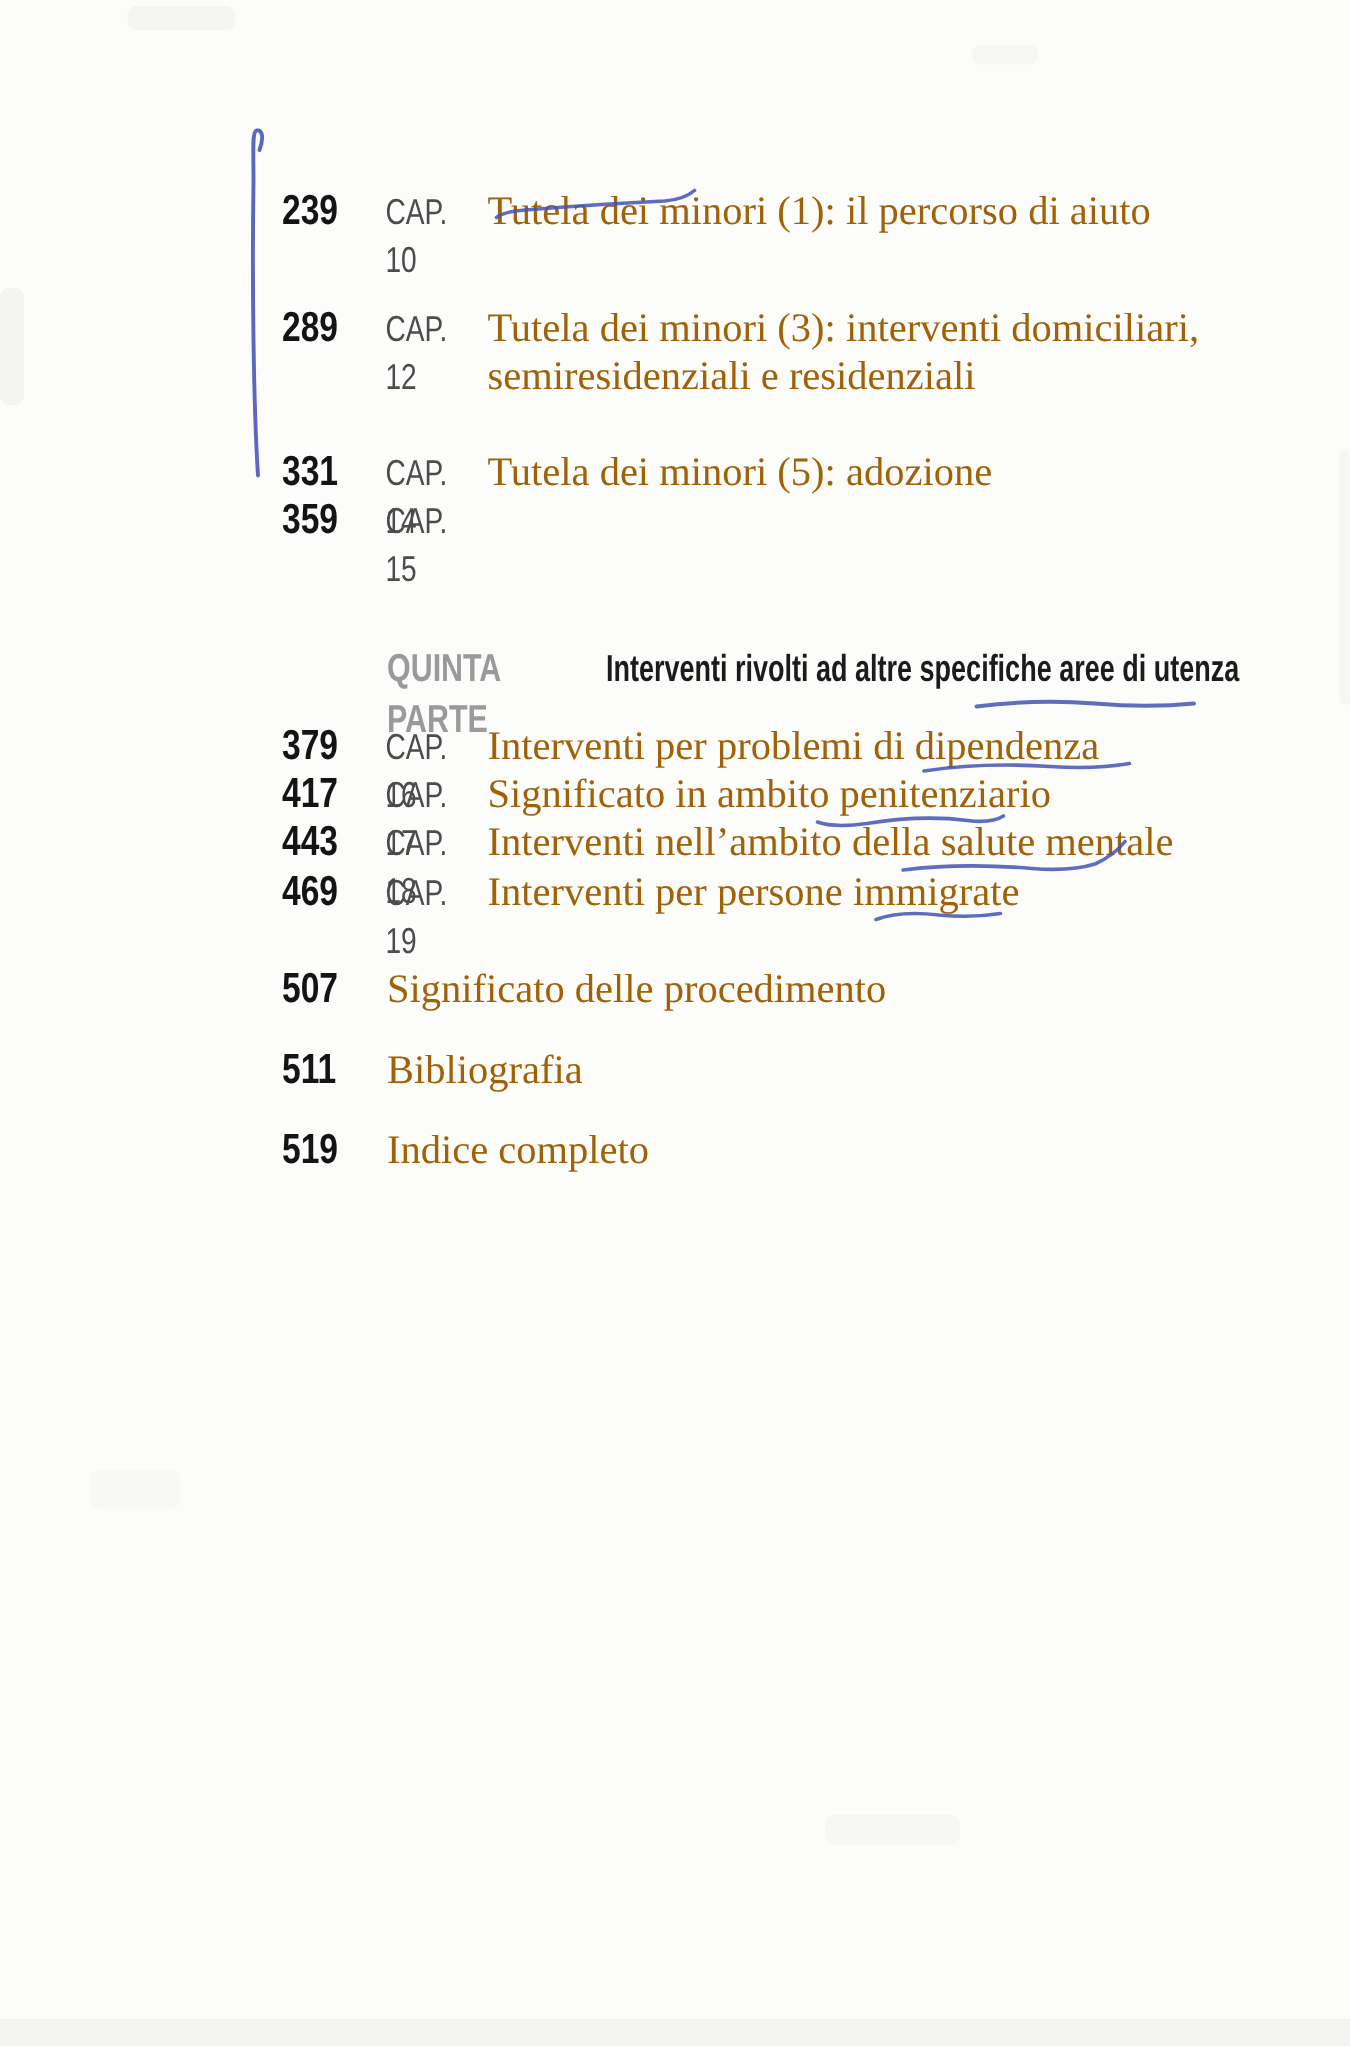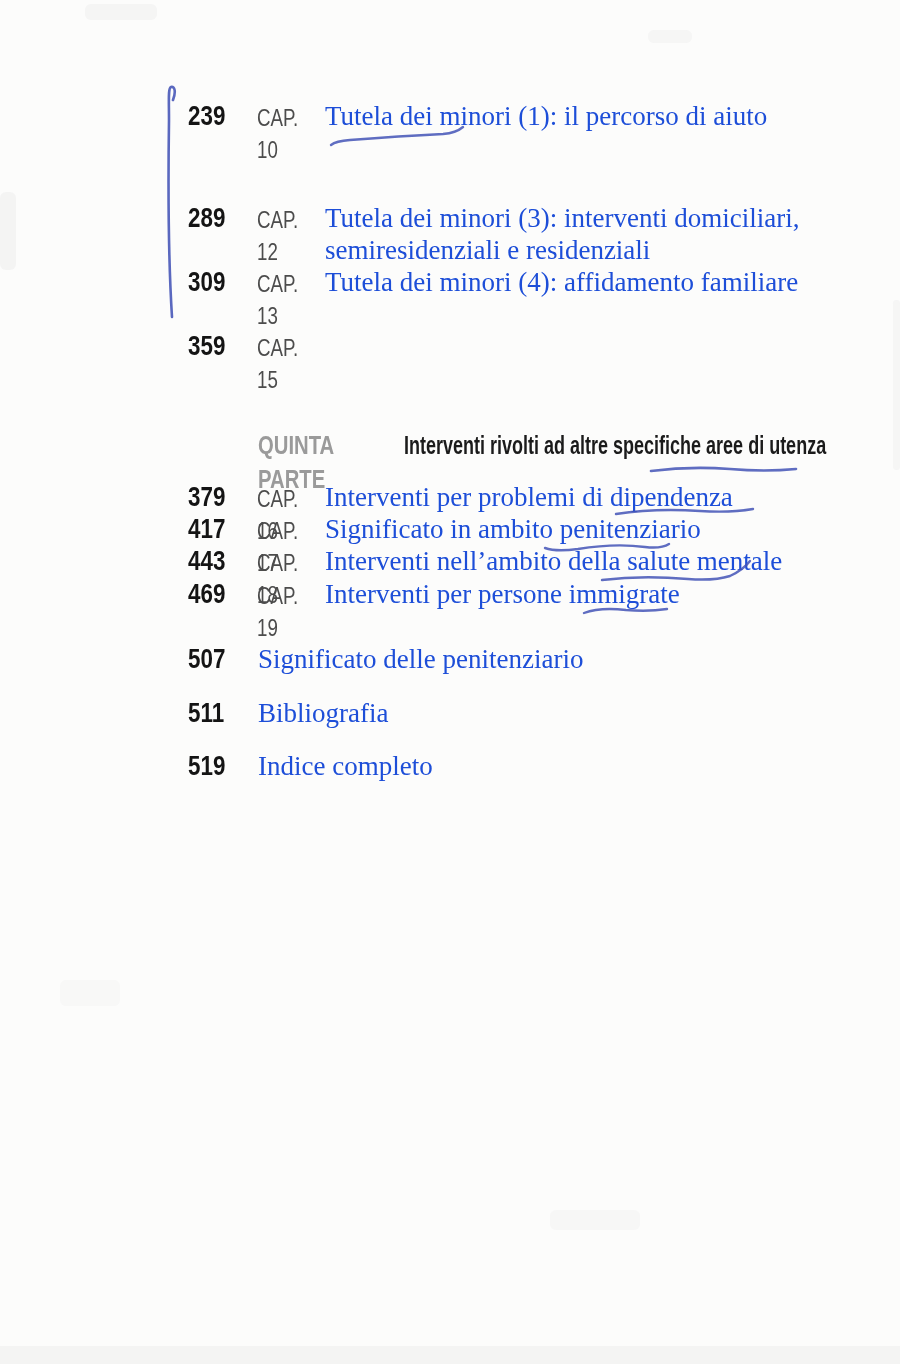--- a/index.html
+++ b/index.html
@@ -33,21 +33,21 @@
   }
   .cap{
     flex:0 0 68px;
     font-family:"Liberation Sans", sans-serif;
     font-weight:400;font-size:24px;color:#4c4c4c;
     transform:scaleX(.78);transform-origin:left center;
     padding-top:2px;
   }
   .title{
     width:560px;
-    font-size:27px;color:#1d4ed8;
+    font-size:27px;color:#a16207;
     white-space:pre-line;
   }
   .back .num{flex-basis:70px;}
   .back .title{width:600px;}
 
   
   .part-heading{position:absolute;left:258px;top:428px;display:flex;align-items:baseline;line-height:34px;}
   .part-label{
     flex:0 0 146px;
     font-family:"Liberation Sans", sans-serif;
@@ -70,35 +70,35 @@
 <div class="page">
 
   <div class="smudge s1"></div>
   <div class="smudge s2"></div>
   <div class="smudge s3"></div>
   <div class="smudge s4"></div>
   <div class="smudge s5"></div>
   <div class="smudge s6"></div>
   <div class="smudge s7"></div>
 
-  <div class="row" style="top:100px">
+  <div class="row" style="top:124px">
     <span class="num">239</span>
     <span class="cap">CAP. 10</span>
     <span class="title">Tutela dei minori (1): il percorso di aiuto</span>
   </div>
   <div class="row" style="top:202px">
     <span class="num">289</span>
     <span class="cap">CAP. 12</span>
     <span class="title">Tutela dei minori (3): interventi domiciliari,
 semiresidenziali e residenziali</span>
   </div>
-  <div class="row" style="top:266px">
-    <span class="num">309</span>
-    <span class="cap">CAP. 13</span>
-    <span class="title">Tutela dei minori (4): affidamento familiare</span>
+  <div class="row" style="top:298px">
+    <span class="num">331</span>
+    <span class="cap">CAP. 14</span>
+    <span class="title">Tutela dei minori (5): adozione</span>
   </div>
   <div class="row" style="top:330px">
     <span class="num">359</span>
     <span class="cap">CAP. 15</span>
   </div>
 
   <div class="part-heading">
     <span class="part-label">QUINTA PARTE</span>
     <span class="part-title">Interventi rivolti ad altre specifiche aree di utenza</span>
   </div>
@@ -119,21 +119,21 @@
     <span class="title">Interventi nell’ambito della salute mentale</span>
   </div>
   <div class="row" style="top:578px">
     <span class="num">469</span>
     <span class="cap">CAP. 19</span>
     <span class="title">Interventi per persone immigrate</span>
   </div>
 
   <div class="row back" style="top:643px">
     <span class="num">507</span>
-    <span class="title">Significato delle penitenziario</span>
+    <span class="title">Significato delle procedimento</span>
   </div>
   <div class="row back" style="top:697px">
     <span class="num">511</span>
     <span class="title">Bibliografia</span>
   </div>
   <div class="row back" style="top:750px">
     <span class="num">519</span>
     <span class="title">Indice completo</span>
   </div>
 

